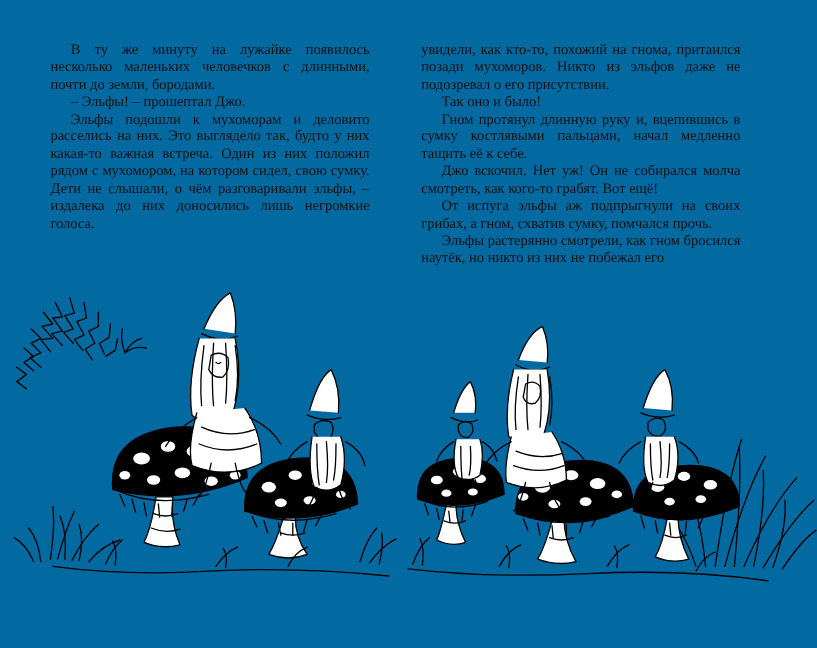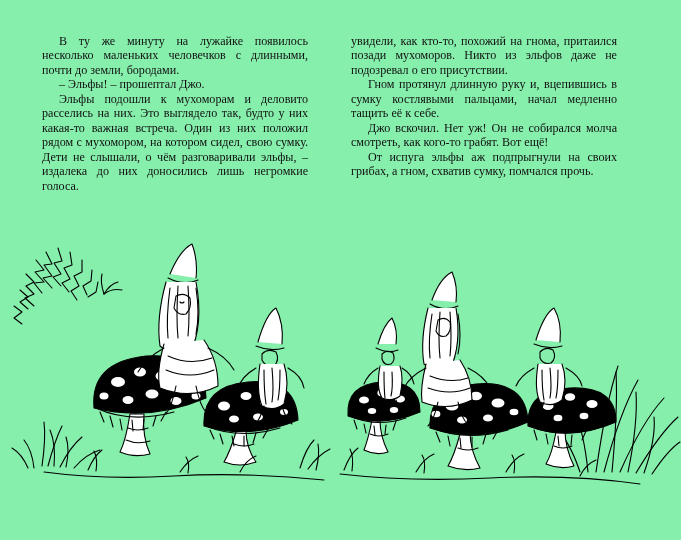--- a/index.html
+++ b/index.html
@@ -10,21 +10,21 @@
   body {
     width: 681px;
     height: 540px;
     overflow: hidden;
     font-family: "Liberation Serif", serif;
   }
   .page {
     position: relative;
     width: 681px;
     height: 540px;
-    background: #86efac;
+    background: #0369a1;
   }
   .columns {
     position: absolute;
     top: 34px;
     left: 0;
     width: 681px;
     display: flex;
     flex-direction: row;
     justify-content: space-between;
   }
@@ -60,23 +60,25 @@
   <div class="columns">
 
     <div class="col left">
       <p class="par">В ту же минуту на лужайке появилось несколько маленьких человечков с длинными, почти до земли, бородами.</p>
       <p class="par">– Эльфы! – прошептал Джо.</p>
       <p class="par">Эльфы подошли к мухоморам и деловито расселись на них. Это выглядело так, будто у них какая-то важная встреча. Один из них положил рядом с мухомором, на котором сидел, свою сумку. Дети не слышали, о чём разговаривали эльфы, – издалека до них доносились лишь негромкие голоса.</p>
     </div>
 
     <div class="col right">
       <p class="par noindent">увидели, как кто-то, похожий на гнома, притаился позади мухоморов. Никто из эльфов даже не подозревал о его присутствии.</p>
+      <p class="par">Так оно и было!</p>
       <p class="par">Гном протянул длинную руку и, вцепившись в сумку костлявыми пальцами, начал медленно тащить её к себе.</p>
       <p class="par">Джо вскочил. Нет уж! Он не собирался молча смотреть, как кого-то грабят. Вот ещё!</p>
       <p class="par">От испуга эльфы аж подпрыгнули на своих грибах, а гном, схватив сумку, помчался прочь.</p>
+      <p class="par">Эльфы растерянно смотрели, как гном бросился наутёк, но никто из них не побежал его</p>
     </div>
 
   </div>
 
   <div class="art">
     <svg width="681" height="268" viewBox="0 0 681 268" xmlns="http://www.w3.org/2000/svg">
       <g fill="none" stroke="#000" stroke-width="1.1" stroke-linecap="round" stroke-linejoin="round">
 
         <g>
           <path d="M42 230 q4 -28 2 -44"></path>

